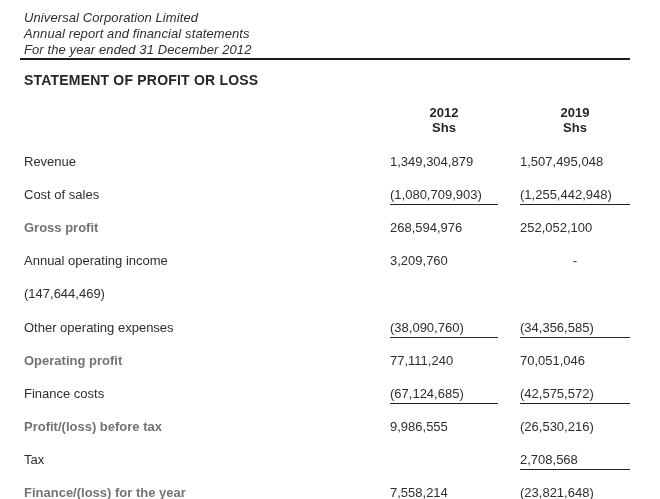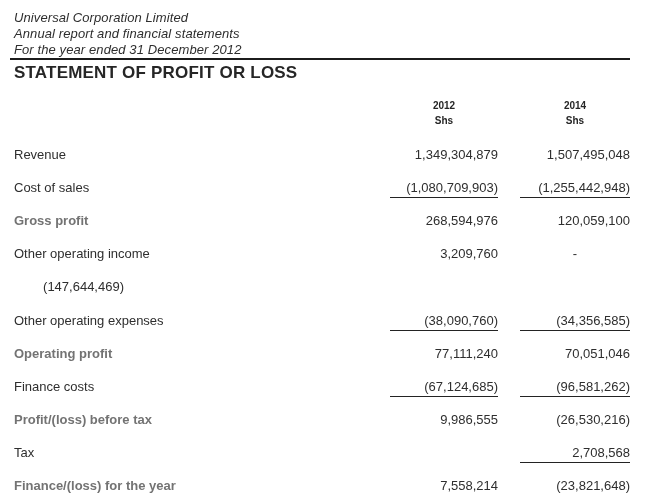--- a/index.html
+++ b/index.html
@@ -6,51 +6,51 @@
   html,body { background:#ffffff; }
   body {
     width:660px; height:499px;
     font-family:"Liberation Sans", sans-serif;
     color:#2e2e2e;
     overflow:hidden;
   }
   .page {
     width:660px; height:499px;
     background:#ffffff;
-    padding:0 30px 0 14px;
+    padding:0 30px 0 24px;
     overflow:hidden;
   }
   
   .doc-header { padding-top:10px; border-bottom:2px solid #1c1c1c; margin-left:-4px; padding-left:4px; }
   .hdr-line {
     font-style:italic;
     font-size:13px;
     line-height:16px;
     letter-spacing:0.1px;
   }
   .statement-title {
-    margin-top:5px;
+    margin-top:12px;
     font-weight:bold;
-    font-size:17px;
+    font-size:14px;
     line-height:16px;
     letter-spacing:0.2px;
     color:#262626;
   }
   
   .col-headers { display:flex; margin-top:17px; }
   .spacer { flex:1; }
-  .colhead { font-weight:bold; font-size:10px; line-height:15px; text-align:center; color:#262626; }
+  .colhead { font-weight:bold; font-size:13px; line-height:15px; text-align:center; color:#262626; }
   .colhead.c1 { width:108px; margin-right:22px; }
   .colhead.c2 { width:110px; }
   
   .tbody { margin-top:10px; }
   .row { display:flex; align-items:center; height:33.1px; font-size:13px; }
   .row .label { flex:1; color:#2e2e2e; }
   .row.bold .label { font-weight:bold; color:#737373; }
-  .val { height:21px; line-height:21px; text-align:right; color:#2e2e2e; white-space:nowrap; }
+  .val { height:21px; line-height:21px; text-align:left; color:#2e2e2e; white-space:nowrap; }
   .val.v1 { width:108px; margin-right:22px; }
   .val.v2 { width:110px; }
   .row.underline .val { border-bottom:1.5px solid #232323; }
   .val.dash { text-align:center; }
 </style>
 </head>
 <body>
 
 <div class="page">
 
@@ -62,46 +62,46 @@
 
   <div class="statement-title">STATEMENT OF PROFIT OR LOSS</div>
 
   <div class="col-headers">
     <div class="spacer"></div>
     <div class="colhead c1">
       <div>2012</div>
       <div>Shs</div>
     </div>
     <div class="colhead c2">
-      <div>2014</div>
+      <div>2019</div>
       <div>Shs</div>
     </div>
   </div>
 
   <div class="tbody">
   <div class="row">
     <div class="label">Revenue</div>
     <div class="val v1">1,349,304,879</div>
     <div class="val v2">1,507,495,048</div>
   </div>
 
   <div class="row underline">
     <div class="label">Cost of sales</div>
     <div class="val v1">(1,080,709,903)</div>
     <div class="val v2">(1,255,442,948)</div>
   </div>
 
   <div class="row bold">
     <div class="label">Gross profit</div>
     <div class="val v1">268,594,976</div>
-    <div class="val v2">120,059,100</div>
+    <div class="val v2">252,052,100</div>
   </div>
 
   <div class="row">
-    <div class="label">Other operating income</div>
+    <div class="label">Annual operating income</div>
     <div class="val v1">3,209,760</div>
     <div class="val v2 dash">-</div>
   </div>
 
   <div class="row">
     <div class="val v2">(147,644,469)</div>
   </div>
 
   <div class="row underline">
     <div class="label">Other operating expenses</div>
@@ -111,21 +111,21 @@
 
   <div class="row bold">
     <div class="label">Operating profit</div>
     <div class="val v1">77,111,240</div>
     <div class="val v2">70,051,046</div>
   </div>
 
   <div class="row underline">
     <div class="label">Finance costs</div>
     <div class="val v1">(67,124,685)</div>
-    <div class="val v2">(96,581,262)</div>
+    <div class="val v2">(42,575,572)</div>
   </div>
 
   <div class="row bold">
     <div class="label">Profit/(loss) before tax</div>
     <div class="val v1">9,986,555</div>
     <div class="val v2">(26,530,216)</div>
   </div>
 
   <div class="row underline">
     <div class="label">Tax</div>

